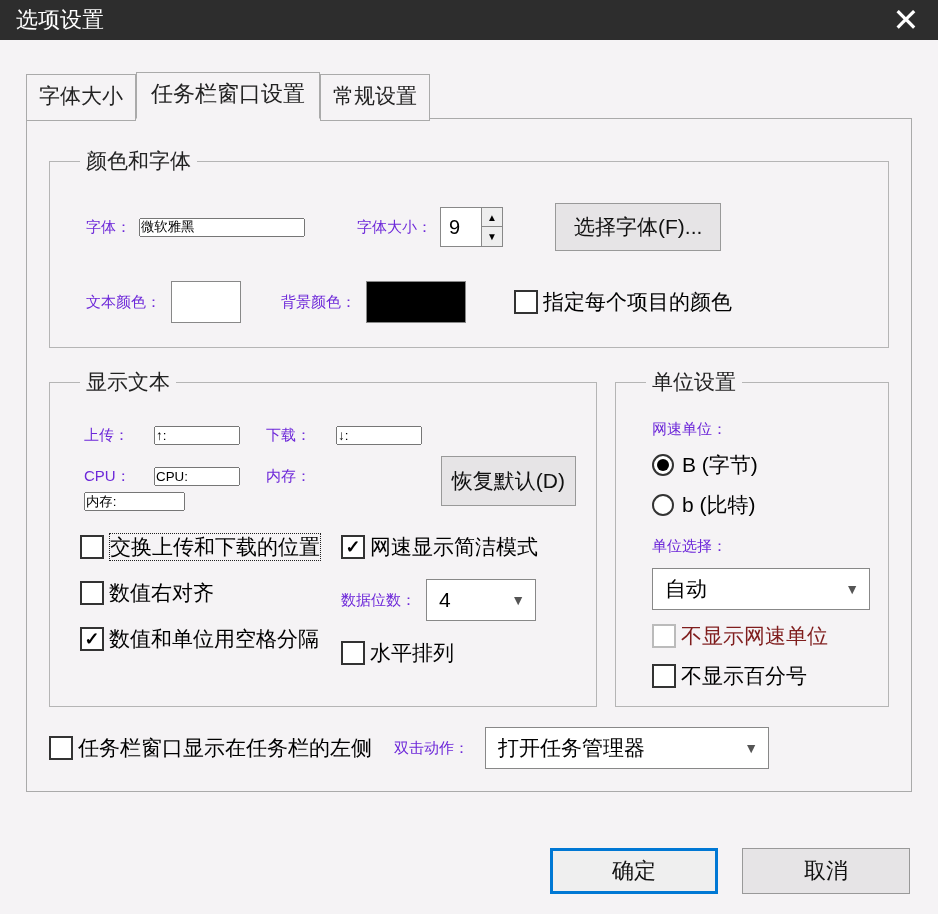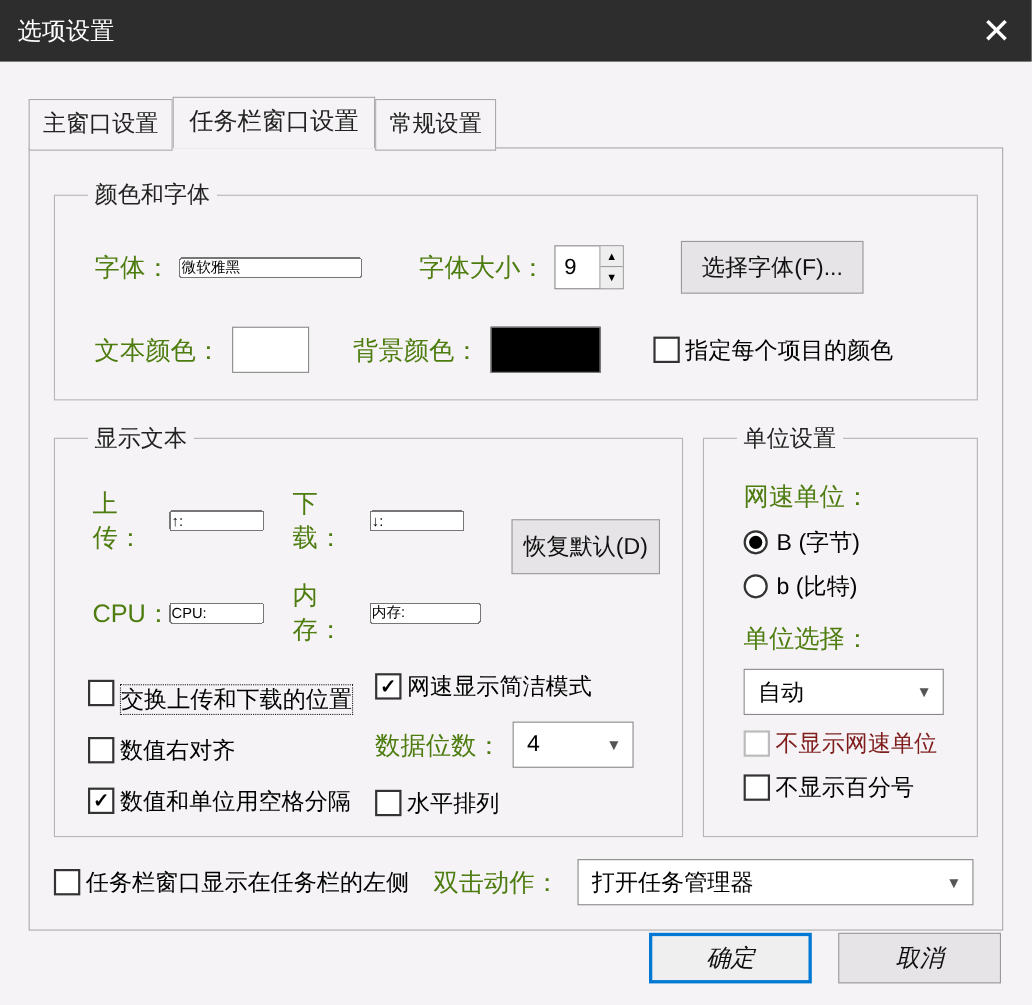--- a/index.html
+++ b/index.html
@@ -8,21 +8,21 @@
       font-size: 18px;
       background: #f5f3f5;
       width: 938px;
       height: 914px;
       overflow: hidden;
       position: relative;
     }
     .titlebar {
       background: #2d2d2d;
       color: #fff;
-      height: 56px;
+      height: 40px;
       display: flex;
       align-items: center;
       justify-content: space-between;
       padding: 0 0 0 16px;
       font-size: 22px;
     }
     .titlebar .close {
       width: 64px;
       height: 56px;
       display: flex;
@@ -72,21 +72,21 @@
       border: 1px solid #b5b5b5;
       padding: 20px 14px 16px 30px;
       position: relative;
     }
     fieldset legend {
       padding: 0 6px;
       font-size: 21px;
       color: #222;
     }
     .row { display: flex; align-items: center; flex-wrap: wrap; }
-    .lbl { font-size: 23px; color: #4d7c0f; }
+    .lbl { font-size: 15px; color: #6d28d9; }
     .spinner-wrap {
       display: inline-flex;
       border: 1px solid #888;
       height: 40px;
       background: #fff;
     }
     .spinner-wrap .spv {
       width: 40px;
       display: flex;
       align-items: center;
@@ -175,59 +175,58 @@
       background: #fff;
       height: 42px;
       display: inline-flex;
       align-items: center;
       justify-content: space-between;
       padding: 0 10px 0 12px;
       font-size: 21px;
       cursor: pointer;
     }
     .combo .chev { font-size: 14px; color: #555; margin-left: 10px; }
-    .dotted { outline: 1px dotted #222; outline-offset: -1px; padding: 0 1px; margin-top: 12px; }
+    .dotted { outline: 1px dotted #222; outline-offset: -1px; padding: 0 1px; }
     .bottom-row {
       padding: 20px 0 0 0;
       display: flex;
       align-items: center;
       gap: 16px;
     }
     .dlg-buttons {
       position: absolute;
       bottom: 20px;
       right: 28px;
       display: flex;
       gap: 24px;
     }
     .dlg-buttons .btn {
-      width: 148px;
+      width: 168px;
       height: 46px;
       font-size: 22px;
       display: flex;
       align-items: center;
       justify-content: center;
-      font-style: italic;
     }
     .dlg-buttons .btn.primary {
       border: 3px solid #0078d4;
       background: #efefef;
     }
   </style>
 </head>
 <body>
 
 <div class="titlebar">
   <span>选项设置</span>
   <span class="close">✕</span>
 </div>
 
 <div class="content">
   <div class="tabs">
-    <div class="tab inactive">主窗口设置</div>
+    <div class="tab inactive">字体大小</div>
     <div class="tab active">任务栏窗口设置</div>
     <div class="tab inactive">常规设置</div>
   </div>
 
   <div class="tab-panel">
 
     <fieldset>
       <legend>颜色和字体</legend>
 
       <div class="row" style="gap:8px; padding:8px 6px 0 6px;">
@@ -326,21 +325,21 @@
           <span class="lbl">网速单位：</span>
           <label class="radio">
             <span class="circ sel"></span>
             <span>B (字节)</span>
           </label>
           <label class="radio">
             <span class="circ"></span>
             <span>b (比特)</span>
           </label>
           <span class="lbl" style="margin-top:6px;">单位选择：</span>
-          <div class="combo" style="width:182px;">
+          <div class="combo" style="width:218px;">
             <span>自动</span>
             <span class="chev">▼</span>
           </div>
           <label class="cb disabled">
             <span class="box"></span>
             <span>不显示网速单位</span>
           </label>
           <label class="cb">
             <span class="box"></span>
             <span>不显示百分号</span>
@@ -348,21 +347,21 @@
         </div>
       </fieldset>
     </div>
 
     <div class="bottom-row">
       <label class="cb">
         <span class="box"></span>
         <span>任务栏窗口显示在任务栏的左侧</span>
       </label>
       <span class="lbl" style="margin-left:6px;">双击动作：</span>
-      <div class="combo" style="width:360px;gap:20px;">
+      <div class="combo" style="width:284px;gap:20px;">
         <span>打开任务管理器</span>
         <span class="chev">▼</span>
       </div>
     </div>
 
   </div>
 </div>
 
 <div class="dlg-buttons">
   <button class="btn primary">确定</button>

